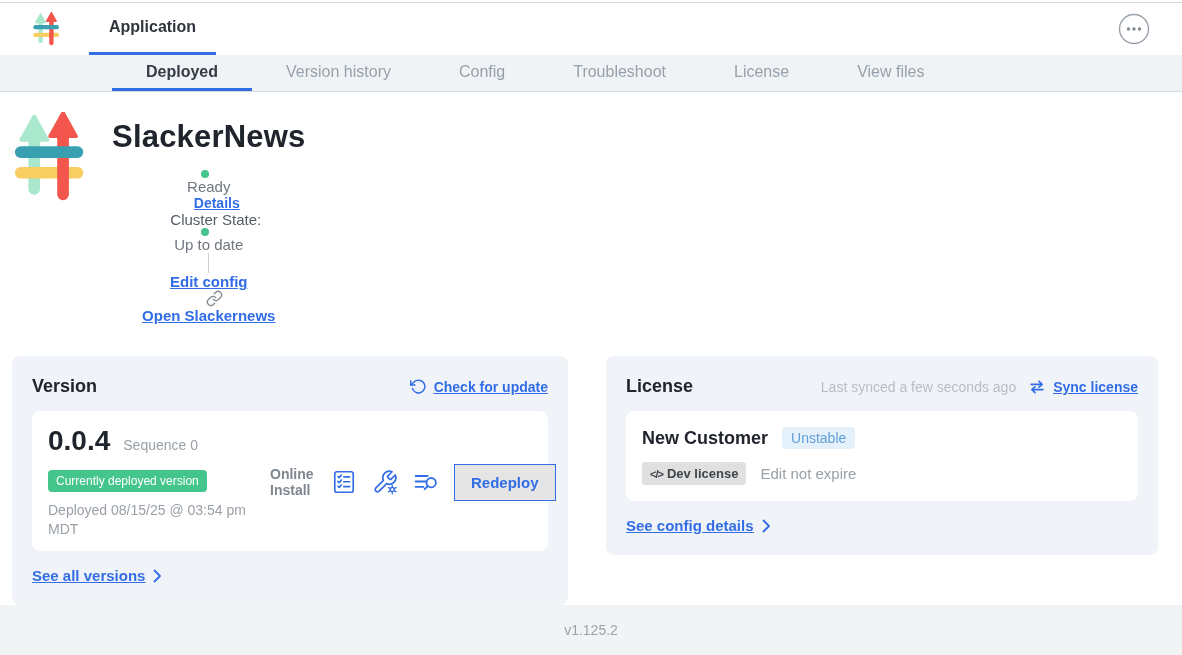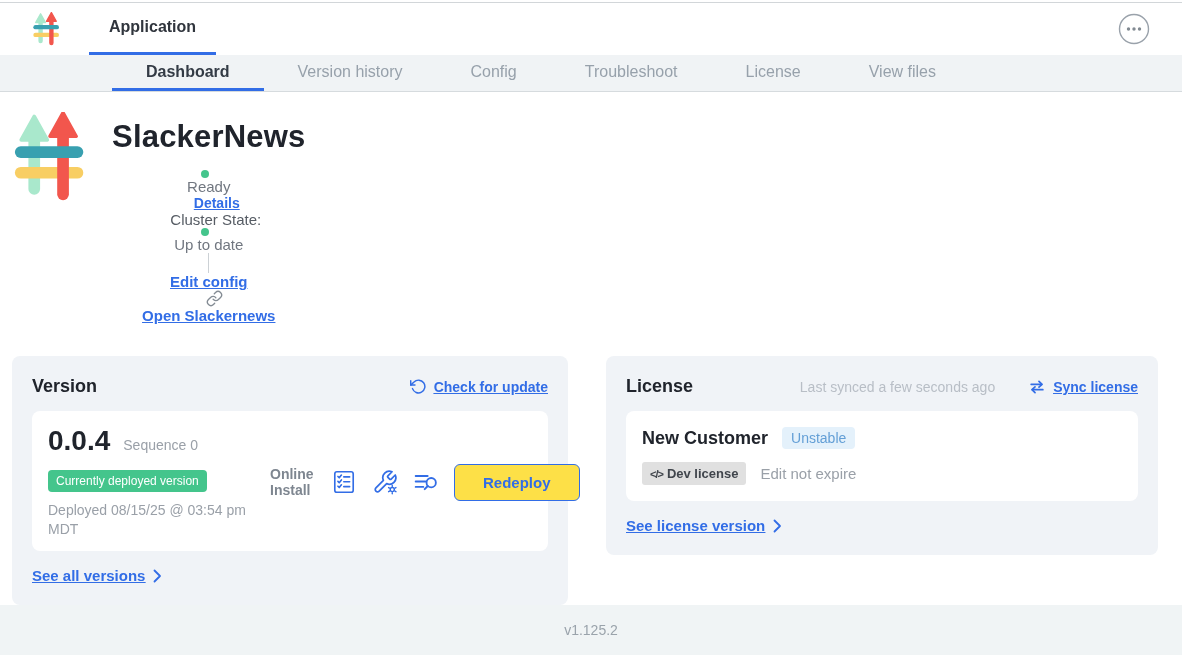--- a/index.html
+++ b/index.html
@@ -76,21 +76,21 @@
   }
   .status-row a.link { font-size: 14px; }
   .vdiv { width: 1px; height: 20px; background: #ccd1d5; margin: 0 14px; }
   .chain-wrap { display: flex; margin-right: 6px; }
 
   
   .cards { display: flex; align-items: flex-start; gap: 38px; margin: 32px 24px 0 12px; }
   .card { background: #f0f3f7; border-radius: 8px; padding: 20px; }
   .card-head { display: flex; align-items: center; }
   .card-head h2 { font-size: 18px; font-weight: 700; color: #20242c; }
-  .head-right { margin-left: auto; display: flex; align-items: flex-end; gap: 25px; }
+  .head-right { margin-left: auto; display: flex; align-items: flex-end; gap: 4px; }
   .head-link { display: flex; align-items: center; gap: 7px; font-size: 14px; }
   .head-link span { text-decoration: underline; }
   .panel { background: #fff; border-radius: 8px; margin-top: 14px; }
 
   
   .version-card { width: 556px; }
   .version-card .panel { padding: 14px 16px 12px; display: flex; align-items: center; min-height: 133px; }
   .v-left { width: 222px; flex: none; }
   .v-row { display: flex; align-items: baseline; }
   .v-num { font-size: 28px; font-weight: 800; color: #20242c; }
@@ -98,23 +98,23 @@
   .v-badge {
     display: inline-block; margin-top: 13px;
     background: var(--success, #44c58c); color: #fff;
     font-size: 12px; padding: 4px 8px; border-radius: 4px;
   }
   .v-deployed { margin-top: 9px; font-size: 14px; color: #9aa0a8; line-height: 1.35; max-width: 225px; }
   .v-right { display: flex; align-items: center; margin-left: auto; gap: 15px; }
   .install-type { font-size: 14px; font-weight: 700; color: #7e8690; line-height: 1.15; width: 46px; }
   .vicon { display: flex; color: var(--accent, #326de6); cursor: pointer; }
   .redeploy {
-    background: #fde047; border: 1px solid var(--accent, #326de6); border-radius: 6px;
+    background: #e5e5e5; border: 1px solid var(--accent, #326de6); border-radius: 0;
     color: var(--accent, #326de6); font-weight: 700; font-size: 15px;
-    font-family: inherit; padding: 9px 28px; cursor: pointer;
+    font-family: inherit; padding: 9px 16px; cursor: pointer;
   }
   .card-link { display: inline-flex; align-items: center; gap: 8px; margin-top: 16px; font-size: 15px; }
   .card-link span { text-decoration: underline; }
 
   
   .license-card { width: 552px; }
   .last-synced { font-size: 14px; color: #b8bec6; }
   .license-card .panel { padding: 16px; }
   .lic-row1 { display: flex; align-items: center; }
   .customer-name { font-size: 18px; font-weight: 700; color: #20242c; }
@@ -166,21 +166,21 @@
       <circle cx="16" cy="16" r="14.5" fill="#fff" stroke="#9aa2ab" stroke-width="1.4"></circle>
       <circle cx="10.5" cy="16" r="1.7" fill="#828a92"></circle>
       <circle cx="16" cy="16" r="1.7" fill="#828a92"></circle>
       <circle cx="21.5" cy="16" r="1.7" fill="#828a92"></circle>
     </svg>
   </button>
 </header>
 
 <nav class="subnav">
   <div class="subnav-item active">
-      <span>Dashboard</span>
+      <span>Deployed</span>
     </div>
   <div class="subnav-item">
       <span>Version history</span>
     </div>
   <div class="subnav-item">
       <span>Config</span>
     </div>
   <div class="subnav-item">
       <span>Troubleshoot</span>
     </div>
@@ -310,21 +310,21 @@
         </div>
         <div class="lic-row2">
           <span class="dev-badge">
             <span class="code-ic">&lt;/&gt;</span>
             <span>Dev license</span>
           </span>
           <span class="expiry">Edit not expire</span>
         </div>
       </div>
       <a class="link card-link">
-        <span>See license version</span>
+        <span>See config details</span>
         <svg width="9" height="14" viewBox="0 0 9 14" fill="none" stroke="#326de6" stroke-width="1.8" stroke-linecap="round" stroke-linejoin="round">
           <path d="M1.5 1.5 L7 7 L1.5 12.5"></path>
         </svg>
       </a>
     </div>
 
   </section>
 </main>
 
 <footer>

